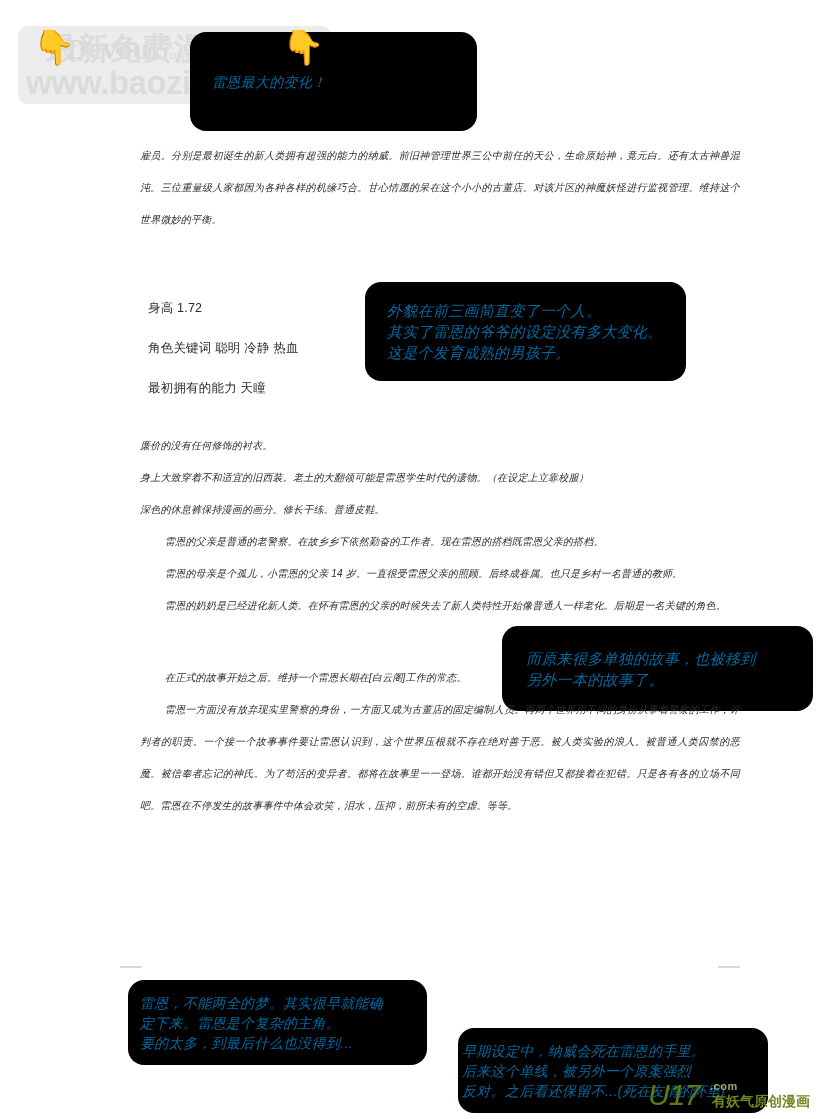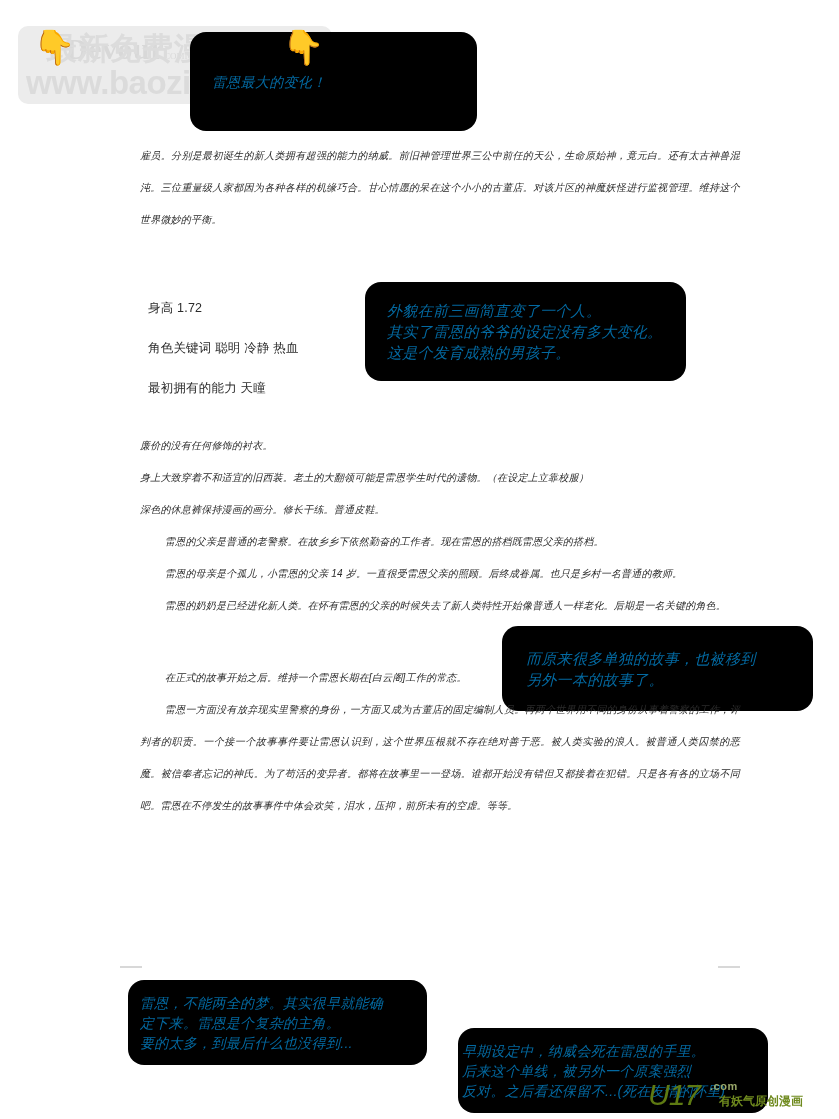--- a/index.html
+++ b/index.html
@@ -207,26 +207,25 @@
     top: 0px;
     font-size: 11px;
     font-weight: bold;
     color: #9aa86a;
     letter-spacing: 0.5px;
   }
   .logo-cn {
     position: absolute;
     left: 64px;
     top: 13px;
-    font-size: 12px;
+    font-size: 14px;
     font-weight: bold;
     color: #6f8a1e;
     letter-spacing: 0px;
     white-space: nowrap;
-    margin-left: 7px;
   }
 </style>
 </head>
 <body>
 
 <div id="page">
 
   <div class="watermark">
     <div class="wm-devour">
       <span>Devour</span><span class="sub">COMICS</span>

